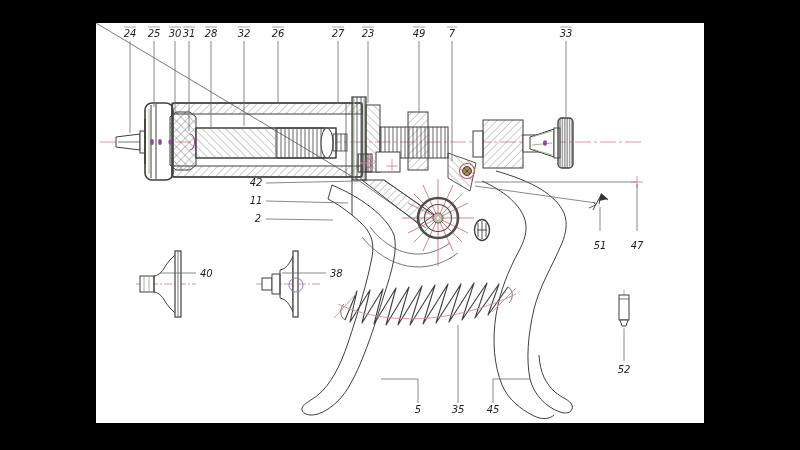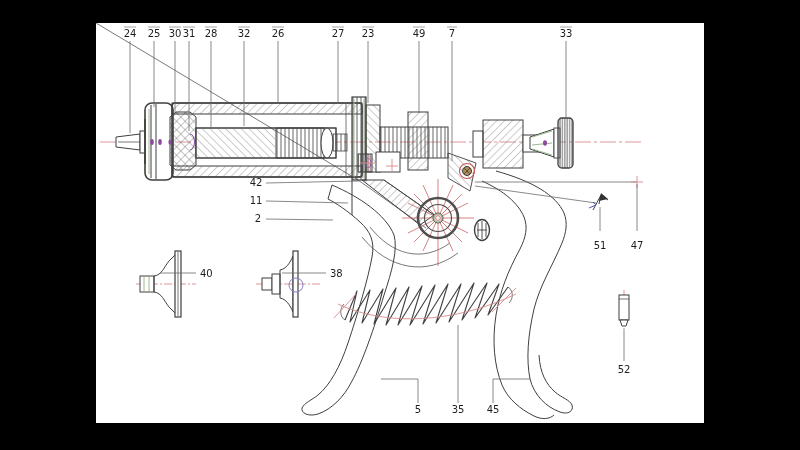--- a/index.html
+++ b/index.html
@@ -1,17 +1,17 @@
 <!DOCTYPE html>
 <html><head>
 <meta charset="utf-8">
 <style>
   html,body{margin:0;padding:0;background:#000;width:800px;height:450px;overflow:hidden;}
   #stage{position:relative;width:800px;height:450px;background:#000;}
-  #canvas{position:absolute;left:96px;top:23px;width:608px;height:400px;background:#fff;}
+  #canvas{position:absolute;left:96px;top:23px;width:608px;height:400px;background:#fff;font-style:italic;}
   svg{display:block;}
   .lbl{font-family:"DejaVu Sans","Liberation Sans",sans-serif;font-size:10px;fill:#1d1d1d;}
   .ink{stroke:#3f3f3f;fill:none;}
   .thick{stroke-width:1.6;}
   .mid{stroke-width:1;}
   .thin{stroke-width:0.7;}
   .leader{stroke:#6b6b6b;stroke-width:0.8;fill:none;}
   .tick{stroke:#9a9a9a;stroke-width:0.9;}
   .red{stroke:#d98b8b;fill:none;stroke-width:0.9;}
   .redln{stroke:#cf6b6b;fill:none;stroke-width:0.85;}

